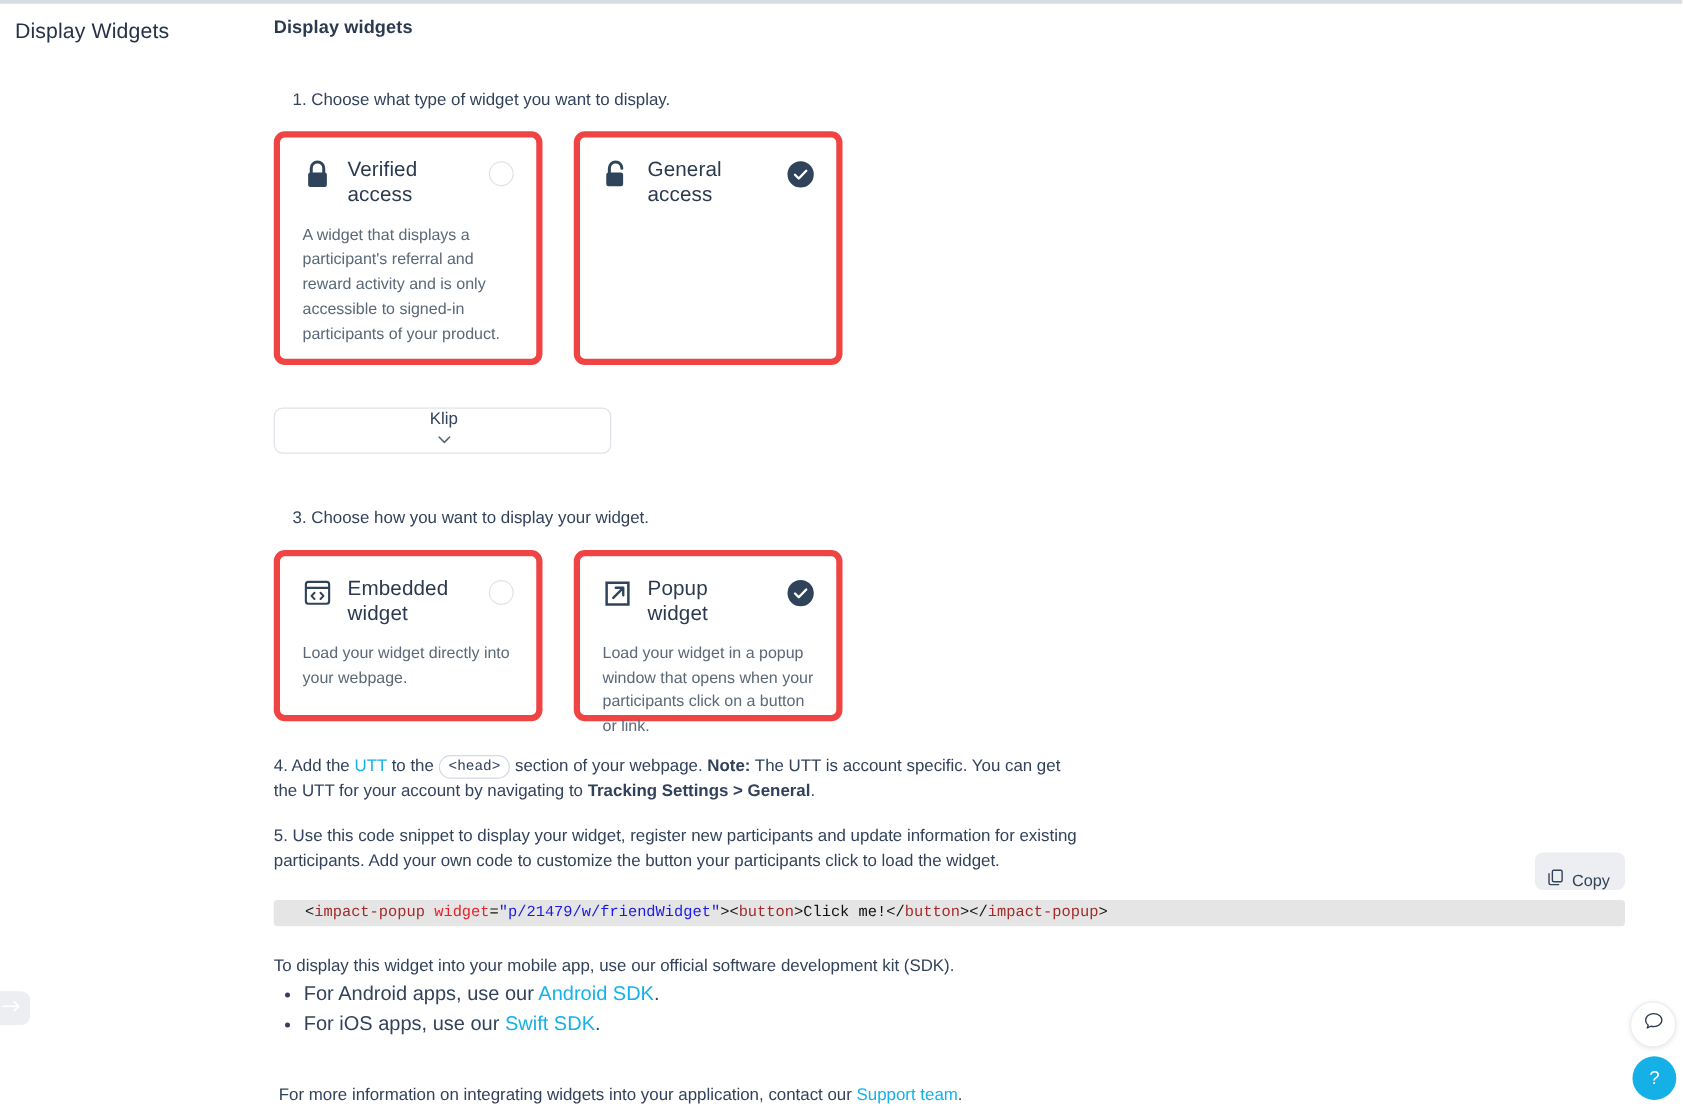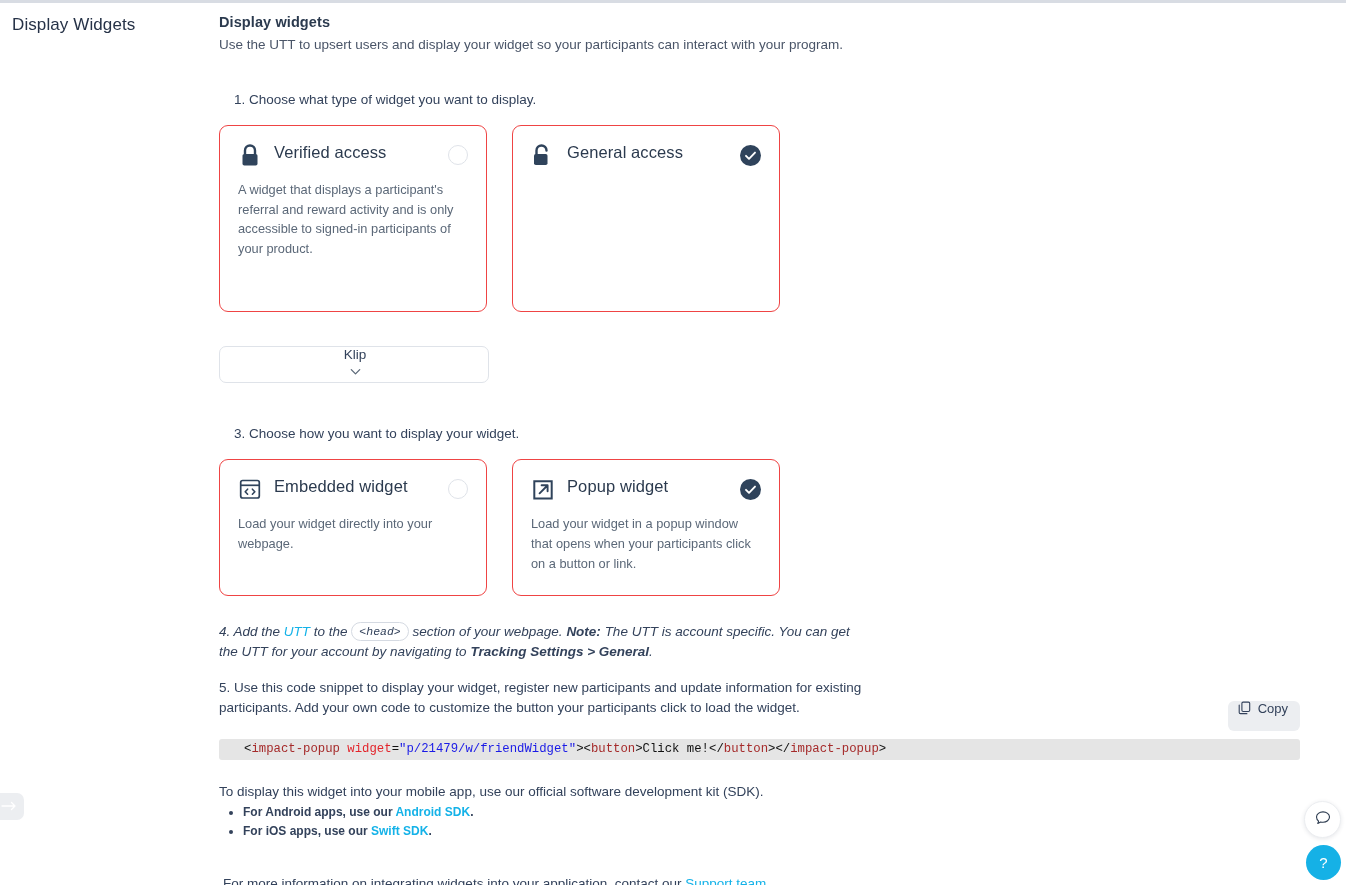--- a/index.html
+++ b/index.html
@@ -36,21 +36,21 @@
   .lead {
     font-size: 13.5px; color: #4a5568; margin: 0; line-height: 1.45;
   }
   .step-label {
     font-size: 13.5px; color: #33425b; margin: 15px; line-height: 1.5;
   }
 
   
   .cards { display: flex; gap: 25px; margin-top: 10px; }
   .card {
-    width: 268px; border: 1px solid #ef4444; border-radius: 9px;
+    width: 215px; border: 5px solid #ef4444; border-radius: 9px;
     background: #fff; padding: 16px 18px 14px 18px;
     position: relative;
   }
   .card.type { height: 187px; }
   .card.mode { height: 137px; }
   .card-head {
     display: flex; align-items: flex-start; gap: 12px;
   }
   .card-icon { flex: 0 0 auto; width: 24px; height: 26px; margin-top: 1px; }
   .card-title {
@@ -94,42 +94,42 @@
     font-size: 11.5px; color: #33425b; background: #fff;
     vertical-align: 1px; line-height: 17px;
   }
 
   
   .copy-row { position: relative; height: 0; }
   .copy-btn {
     position: absolute; right: 29px; top: -16px;
     background: #eceef1; border: none; border-radius: 6px;
     height: 30px; padding: 0 12px 0 10px;
-    display: flex; align-items: flex-start; gap: 7px;
+    display: flex; align-items: flex-end; gap: 7px;
     font-size: 13px; color: #33425b; cursor: pointer;
     font-family: "Liberation Sans", sans-serif;
   }
 
   
   .code {
     margin-top: 22px; background: #e5e5e5; border-radius: 3px;
     height: 21px; width: 1081px;
     font-family: "Liberation Mono", monospace; font-size: 12.3px;
     line-height: 21px; padding-left: 25px; white-space: nowrap;
     color: #111111; overflow: hidden;
   }
   .t-tag   { color: #a52a2a; }
   .t-attr  { color: #e3242b; }
   .t-str   { color: #1a1ae6; }
   .t-punct { color: #111111; }
   .t-txt   { color: #111111; }
 
   ul.sdk { margin: 2px 0 0 0; padding-left: 24px; }
   ul.sdk li {
-    font-size: 12px; color: #33425b; line-height: 1.42; margin: 2px 0; font-weight: bold;
+    font-size: 16px; color: #33425b; line-height: 1.42; margin: 2px 0;
   }
 
   
   .fab-chat {
     position: absolute; right: 5px; bottom: 47px;
     width: 37px; height: 37px; border-radius: 50%;
     background: #ffffff; border: 1px solid #eceef1;
     box-shadow: 0 1px 4px rgba(40,50,70,.12);
     display: flex; align-items: center; justify-content: center;
     cursor: pointer;
@@ -152,21 +152,20 @@
 </head>
 <body>
 
 <div class="top-rule"></div>
 
 <div class="page-title">Display Widgets</div>
 
 <div class="main">
 
   <div class="sec-title">Display widgets</div>
-  <div class="lead">Use the UTT to upsert users and display your widget so your participants can interact with your program.</div>
 
   <div style="height:20px"></div>
   <div class="step-label">1. Choose what type of widget you want to display.</div>
 
   <div class="cards">
 
     <div class="card type">
       <div class="card-head">
         <span class="card-icon">
           <svg width="24" height="26" viewBox="0 0 24 26" fill="none">
@@ -245,21 +244,21 @@
           </svg>
         </span>
       </div>
       <div class="card-body">Load your widget in a popup window that opens when your participants click on a button or link.</div>
     </div>
 
   </div>
 
   <div style="height:26px"></div>
 
-  <p class="para" style="margin:0;font-style:italic;">
+  <p class="para" style="margin:0;">
     <span>4. Add the </span><a class="lnk" href="#">UTT</a><span> to the </span><span class="chip">&lt;head&gt;</span><span> section of your webpage. </span><b>Note:</b><span> The UTT is account specific. You can get the UTT for your account by navigating to </span><b>Tracking Settings &gt; General</b><span>.</span>
   </p>
 
   <div style="height:17px"></div>
 
   <p class="para" style="margin:0;">5. Use this code snippet to display your widget, register new participants and update information for existing participants. Add your own code to customize the button your participants click to load the widget.</p>
 
   <div class="copy-row">
     <button class="copy-btn">
       <span>

